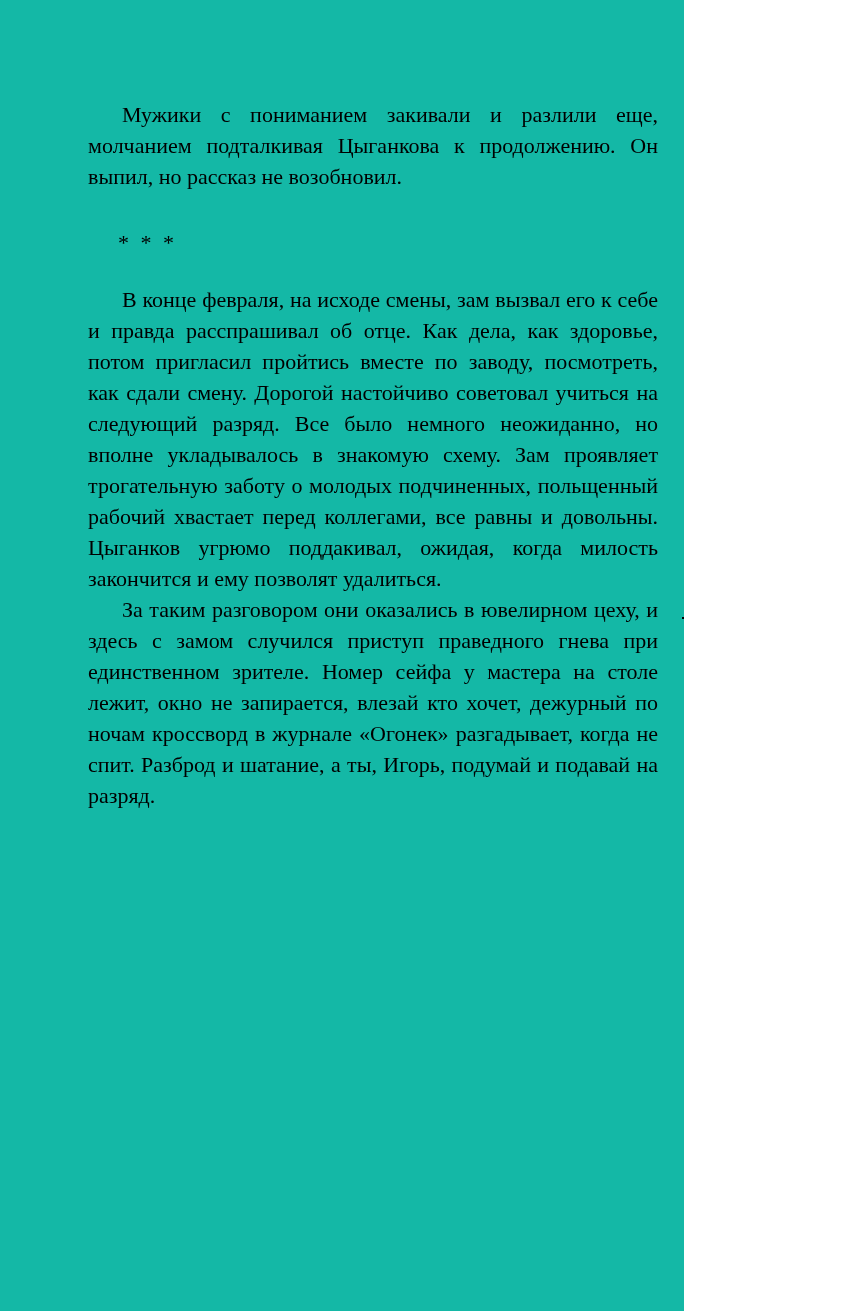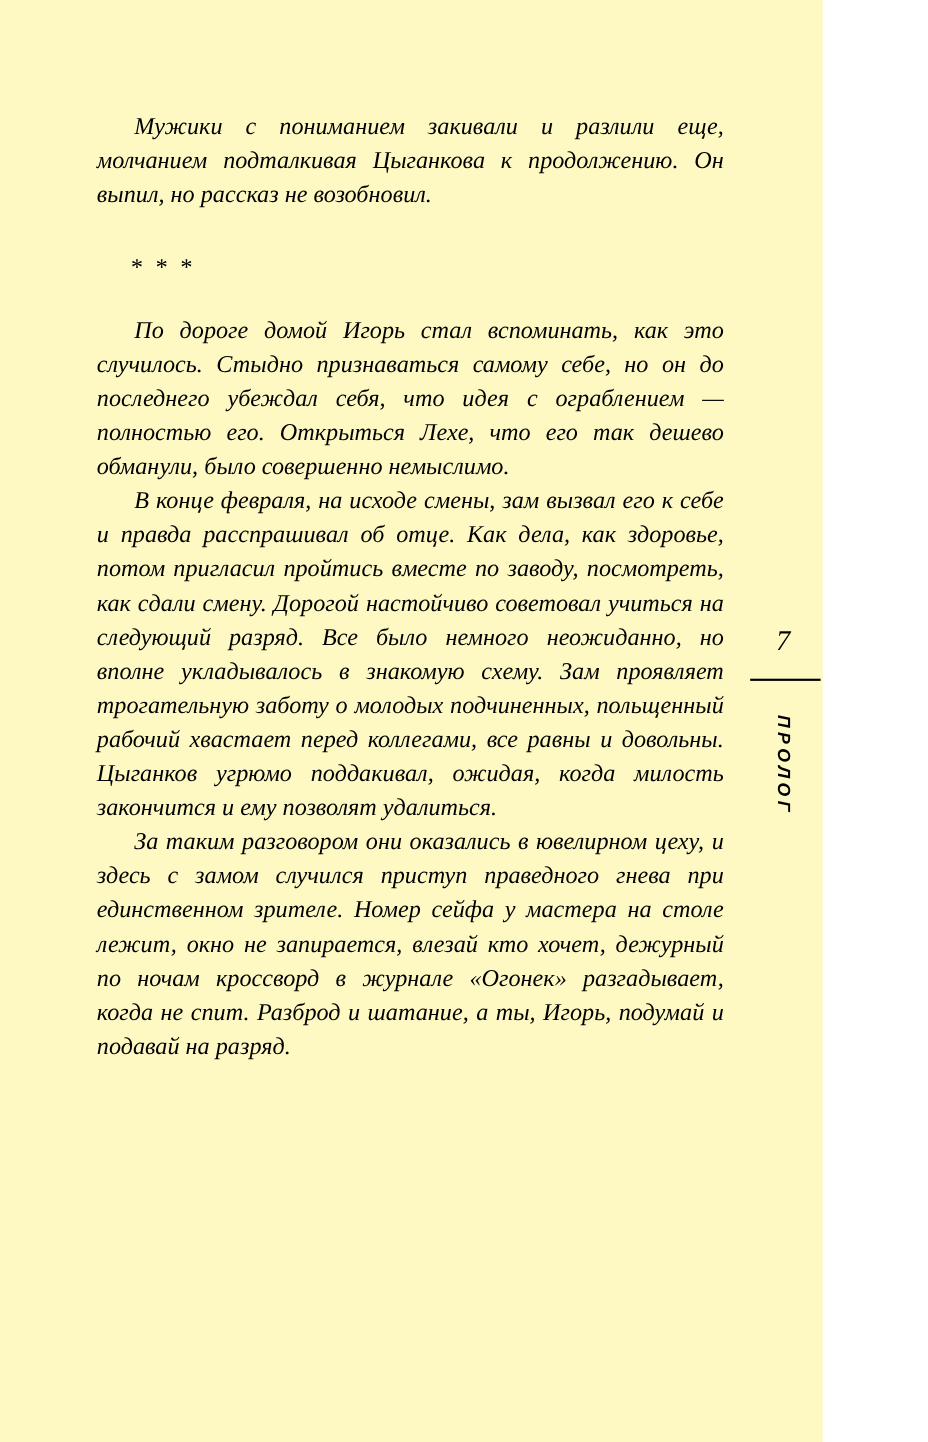--- a/index.html
+++ b/index.html
@@ -1,24 +1,23 @@
 <!DOCTYPE html>
 <html lang="ru"><head>
 <meta charset="utf-8">
 <style>
   html, body { margin: 0; padding: 0; }
   .page {
     position: relative;
-    width: 748px;
+    width: 684px;
     height: 1311px;
-    background: #fef9c3;
+    background: #14b8a6;
     color: #000000;
     font-family: "Liberation Serif", serif;
     overflow: hidden;
-    font-style: italic;
   }
   .text-block {
     position: absolute;
     left: 88px;
     top: 99px;
     width: 570px;
     font-size: 22px;
     line-height: 31px;
     text-align: justify;
     text-align-last: left;
@@ -65,21 +64,20 @@
   }
 </style>
 </head>
 <body>
 
 <div class="page">
 
   <main class="text-block" lang="ru">
     <p class="para">Мужики с пониманием закивали и разлили еще, молчанием подталкивая Цыганкова к продолжению. Он выпил, но рассказ не возобновил.</p>
     <div class="separator">* * *</div>
-    <p class="para">По дороге домой Игорь стал вспоминать, как это случилось. Стыдно признаваться самому себе, но он до последнего убеждал себя, что идея с ограблением — полностью его. Открыться Лехе, что его так дешево обманули, было совершенно немыслимо.</p>
     <p class="para">В конце февраля, на исходе смены, зам вызвал его к себе и правда расспрашивал об отце. Как дела, как здоровье, потом пригласил пройтись вместе по заводу, посмотреть, как сдали смену. Дорогой настойчиво советовал учиться на следующий разряд. Все было немного неожиданно, но вполне укладывалось в знакомую схему. Зам проявляет трогательную заботу о молодых подчиненных, польщенный рабочий хвастает перед коллегами, все равны и довольны. Цыганков угрюмо поддакивал, ожидая, когда милость закончится и ему позволят удалиться.</p>
     <p class="para">За таким разговором они оказались в ювелирном цеху, и здесь с замом случился приступ праведного гнева при единственном зрителе. Номер сейфа у мастера на столе лежит, окно не запирается, влезай кто хочет, дежурный по ночам кроссворд в журнале «Огонек» разгадывает, когда не спит. Разброд и шатание, а ты, Игорь, подумай и подавай на разряд.</p>
   </main>
 
   <div class="page-number">7</div>
   <div class="margin-rule"></div>
   <div class="chapter-label">ПРОЛОГ</div>
 
 </div>
 

